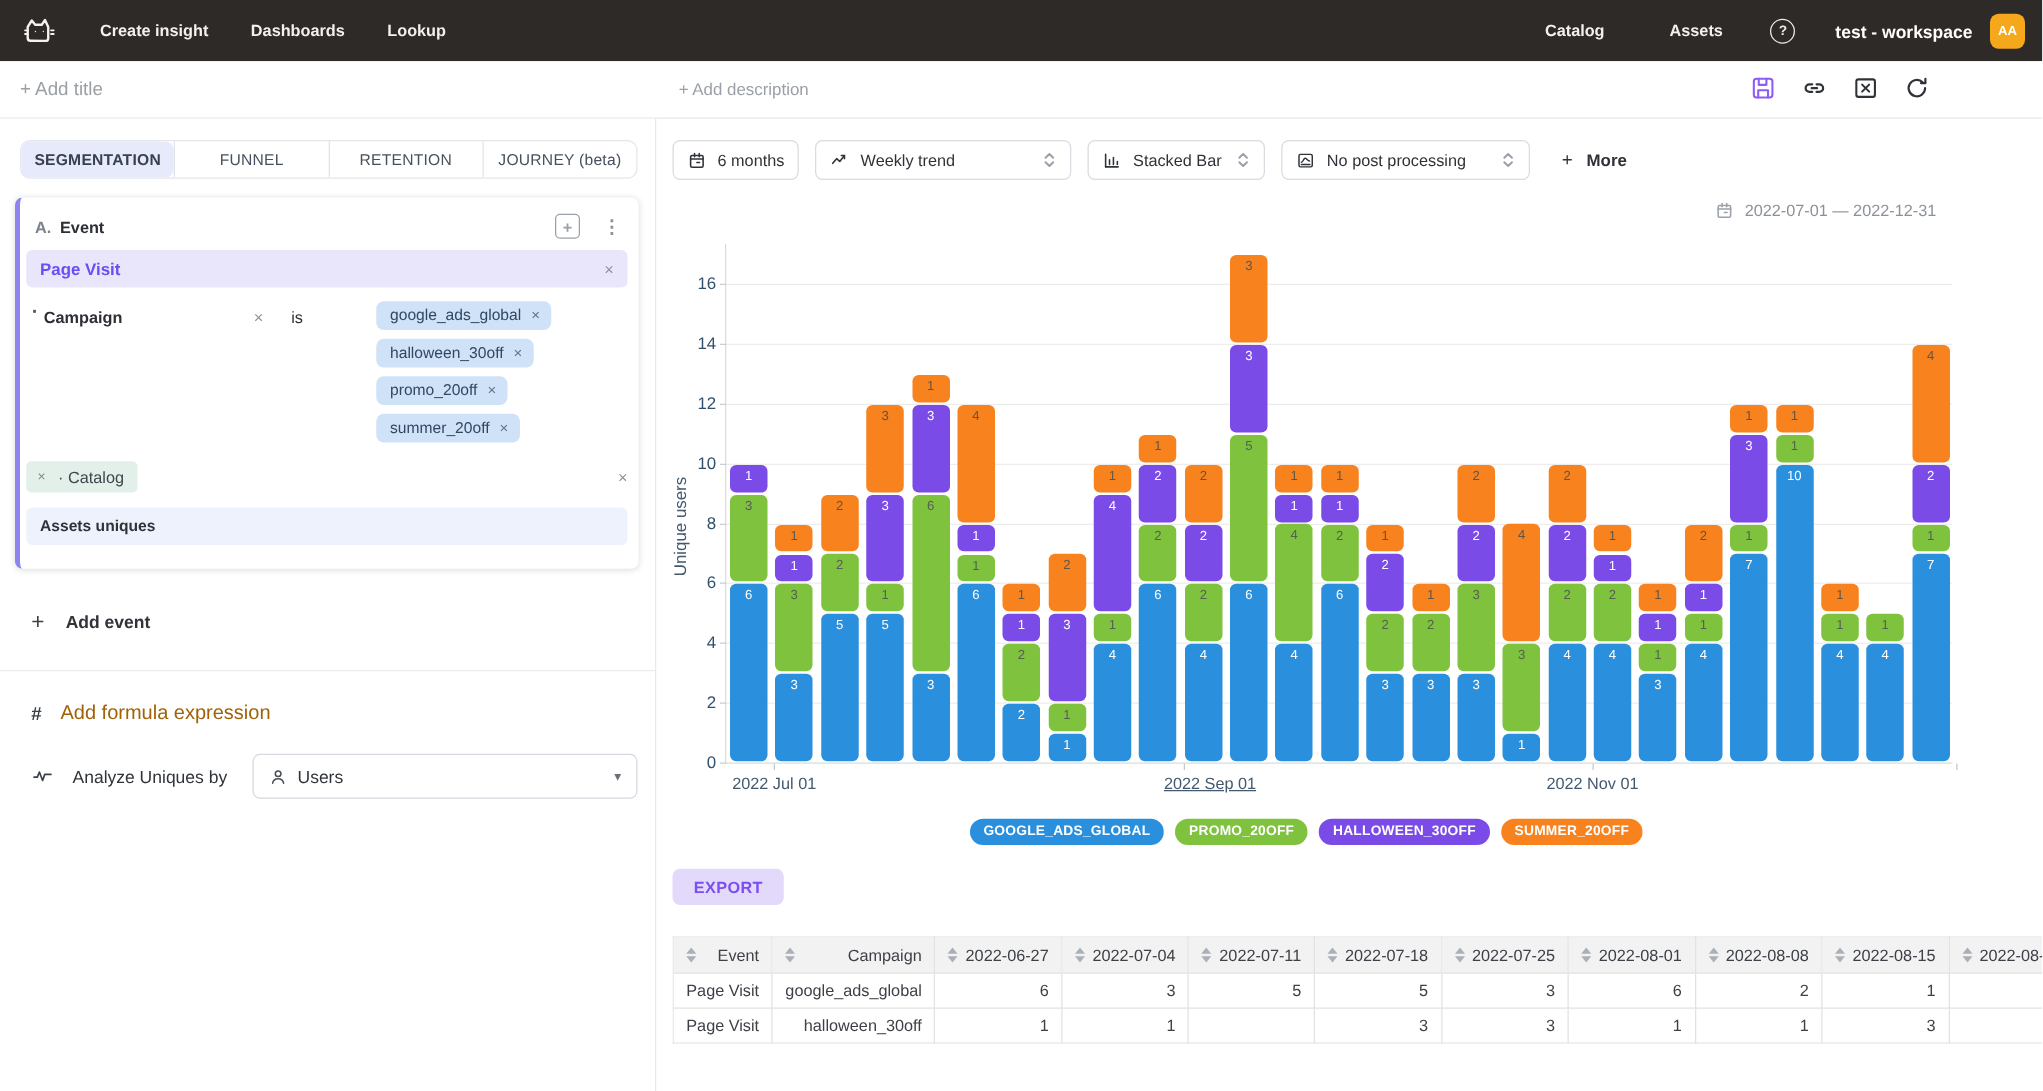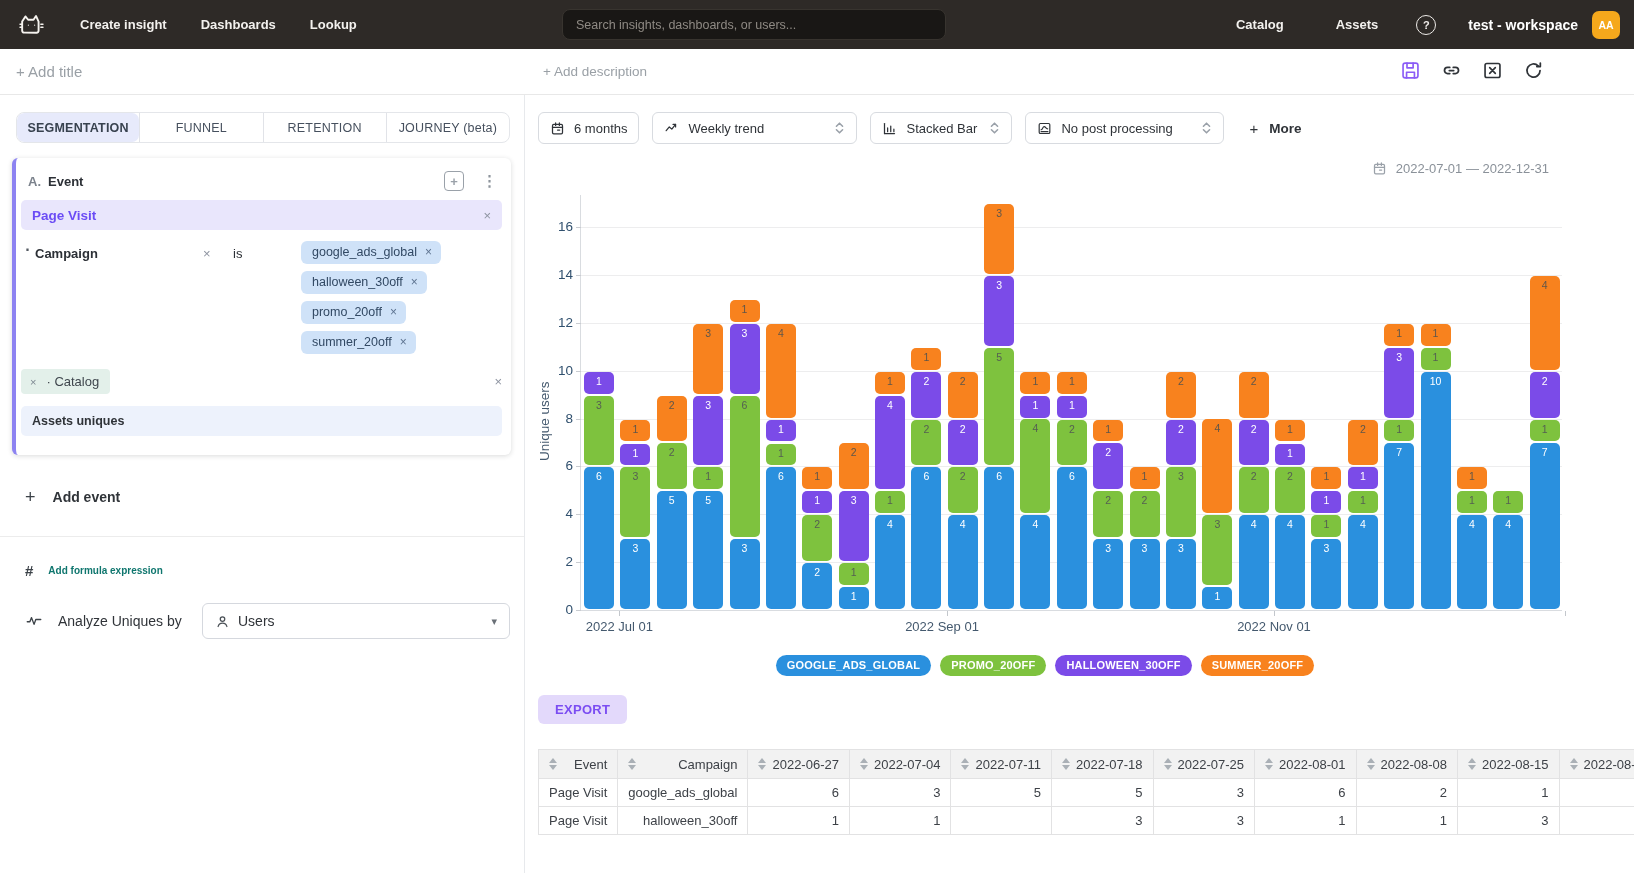--- a/index.html
+++ b/index.html
@@ -58,21 +58,21 @@
   .bd-chip { background:#e3f0ea; border-radius:4px; padding:5px 11px 5px 9px; display:flex; align-items:center; font-size:13px; color:#3f464d; cursor:pointer; }
   .bd-chip .cx { color:#7d8891; font-size:11px; margin-right:10px; }
   .agg-row { margin:12px 9px 0 5px; height:30px; background:#edf2fc; border-radius:5px; display:flex; align-items:center; padding:0 11px; font-weight:700; font-size:12.5px; color:#2f3338; }
 
   .add-event { position:absolute; left:25px; top:393px; display:flex; align-items:center; gap:17px; cursor:pointer; }
   .plus-glyph { font-size:18px; font-weight:400; color:#3c4248; line-height:1; }
   .add-event-label { font-size:14px; font-weight:600; color:#303439; }
   .sb-divider { position:absolute; left:0; top:441px; width:524px; height:1px; background:#ececec; }
   .formula { position:absolute; left:25px; top:467px; display:flex; align-items:center; gap:15px; cursor:pointer; }
   .hash-glyph { font-size:15px; font-weight:700; color:#3c4248; }
-  .formula-label { font-size:10px; font-weight:700; color:#0f766e; }
+  .formula-label { font-size:16px; font-weight:400; color:#a16207; }
   .analyze { position:absolute; left:25px; top:508px; width:485px; display:flex; align-items:center; }
   .analyze svg { display:block; }
   .analyze-label { font-size:14px; font-weight:500; color:#303439; margin-left:15px; }
   .analyze-select { margin-left:auto; width:308px; height:36px; border:1px solid #d5d8de; border-radius:6px; display:flex; align-items:center; padding:0 12px; gap:8px; cursor:pointer; background:#fff; }
   .analyze-value { font-size:14px; color:#2f3338; }
   .caret-down { margin-left:auto; color:#6a7077; font-size:11px; }
 
   
   .main { position:absolute; left:525px; top:95px; width:1109px; height:778px; }
   .toolbar { position:absolute; left:13px; top:17px; display:flex; align-items:center; gap:13px; }
@@ -123,21 +123,20 @@
       <svg width="27" height="27" viewBox="0 0 24 24" fill="none" stroke="#f6f3ef" stroke-width="1.7" stroke-linejoin="round" stroke-linecap="round">
         <path d="M5.6 19.2c-1.2 0-1.9-.8-1.9-1.9V9.4l2.9-4.6 2.4 3h4.8l2.2-3.4 2.3 5v8c0 1.1-.7 1.9-1.9 1.9z"></path>
         <circle cx="9.2" cy="12.6" r="0.5" fill="#f6f3ef" stroke="none"></circle>
         <circle cx="14.8" cy="12.6" r="0.5" fill="#f6f3ef" stroke="none"></circle>
         <path d="M1.8 11.8h1.9M1.8 14.4h1.9M20.3 11.8h1.9M20.3 14.4h1.9" stroke-width="1.3"></path>
       </svg>
     </div>
     <div class="nav-item">Create insight</div>
     <div class="nav-item">Dashboards</div>
     <div class="nav-item">Lookup</div>
-    <div class="search">Search insights, dashboards, or users...</div>
     <div class="nav-right">
       <div class="nav-item nav-gap-a">Catalog</div>
       <div class="nav-item nav-gap-b">Assets</div>
       <div class="help">?</div>
       <div class="workspace">test - workspace</div>
       <div class="avatar" style="background: rgb(245, 168, 28);">AA</div>
     </div>
   </div>
 
   <div class="subheader">
@@ -643,21 +642,21 @@
         </div>
         <div class="seg" style="left: 948.6px; width: 30px; bottom: 192.5px; height: 45.9px; background: rgb(123, 75, 232);">
           <div class="seg-label" style="color: rgb(255, 255, 255);">2</div>
         </div>
         <div class="seg" style="left: 948.6px; width: 30px; bottom: 240.4px; height: 93.8px; background: rgb(248, 130, 30);">
           <div class="seg-label" style="color: rgb(95, 86, 74);">4</div>
         </div>
         <div class="xtick-mark" style="left: 38.4px;"></div>
         <div class="xtick-label" style="left: 38.4px;">2022 Jul 01</div>
         <div class="xtick-mark" style="left: 365.7px;"></div>
-        <div class="xtick-label" style="left: 361px;">2022 Sep 01</div>
+        <div class="xtick-label" style="left: 387px; text-decoration: underline;">2022 Sep 01</div>
         <div class="xtick-mark" style="left: 693px;"></div>
         <div class="xtick-label" style="left: 693px;">2022 Nov 01</div>
         <div class="xtick-mark" style="left: 984px;"></div>
       </div>
     <div class="legend">
         <span class="lg-chip" style="background: rgb(42, 144, 222);">GOOGLE_ADS_GLOBAL</span>
         <span class="lg-chip" style="background: rgb(126, 194, 62);">PROMO_20OFF</span>
         <span class="lg-chip" style="background: rgb(123, 75, 232);">HALLOWEEN_30OFF</span>
         <span class="lg-chip" style="background: rgb(248, 130, 30);">SUMMER_20OFF</span>
       </div>

